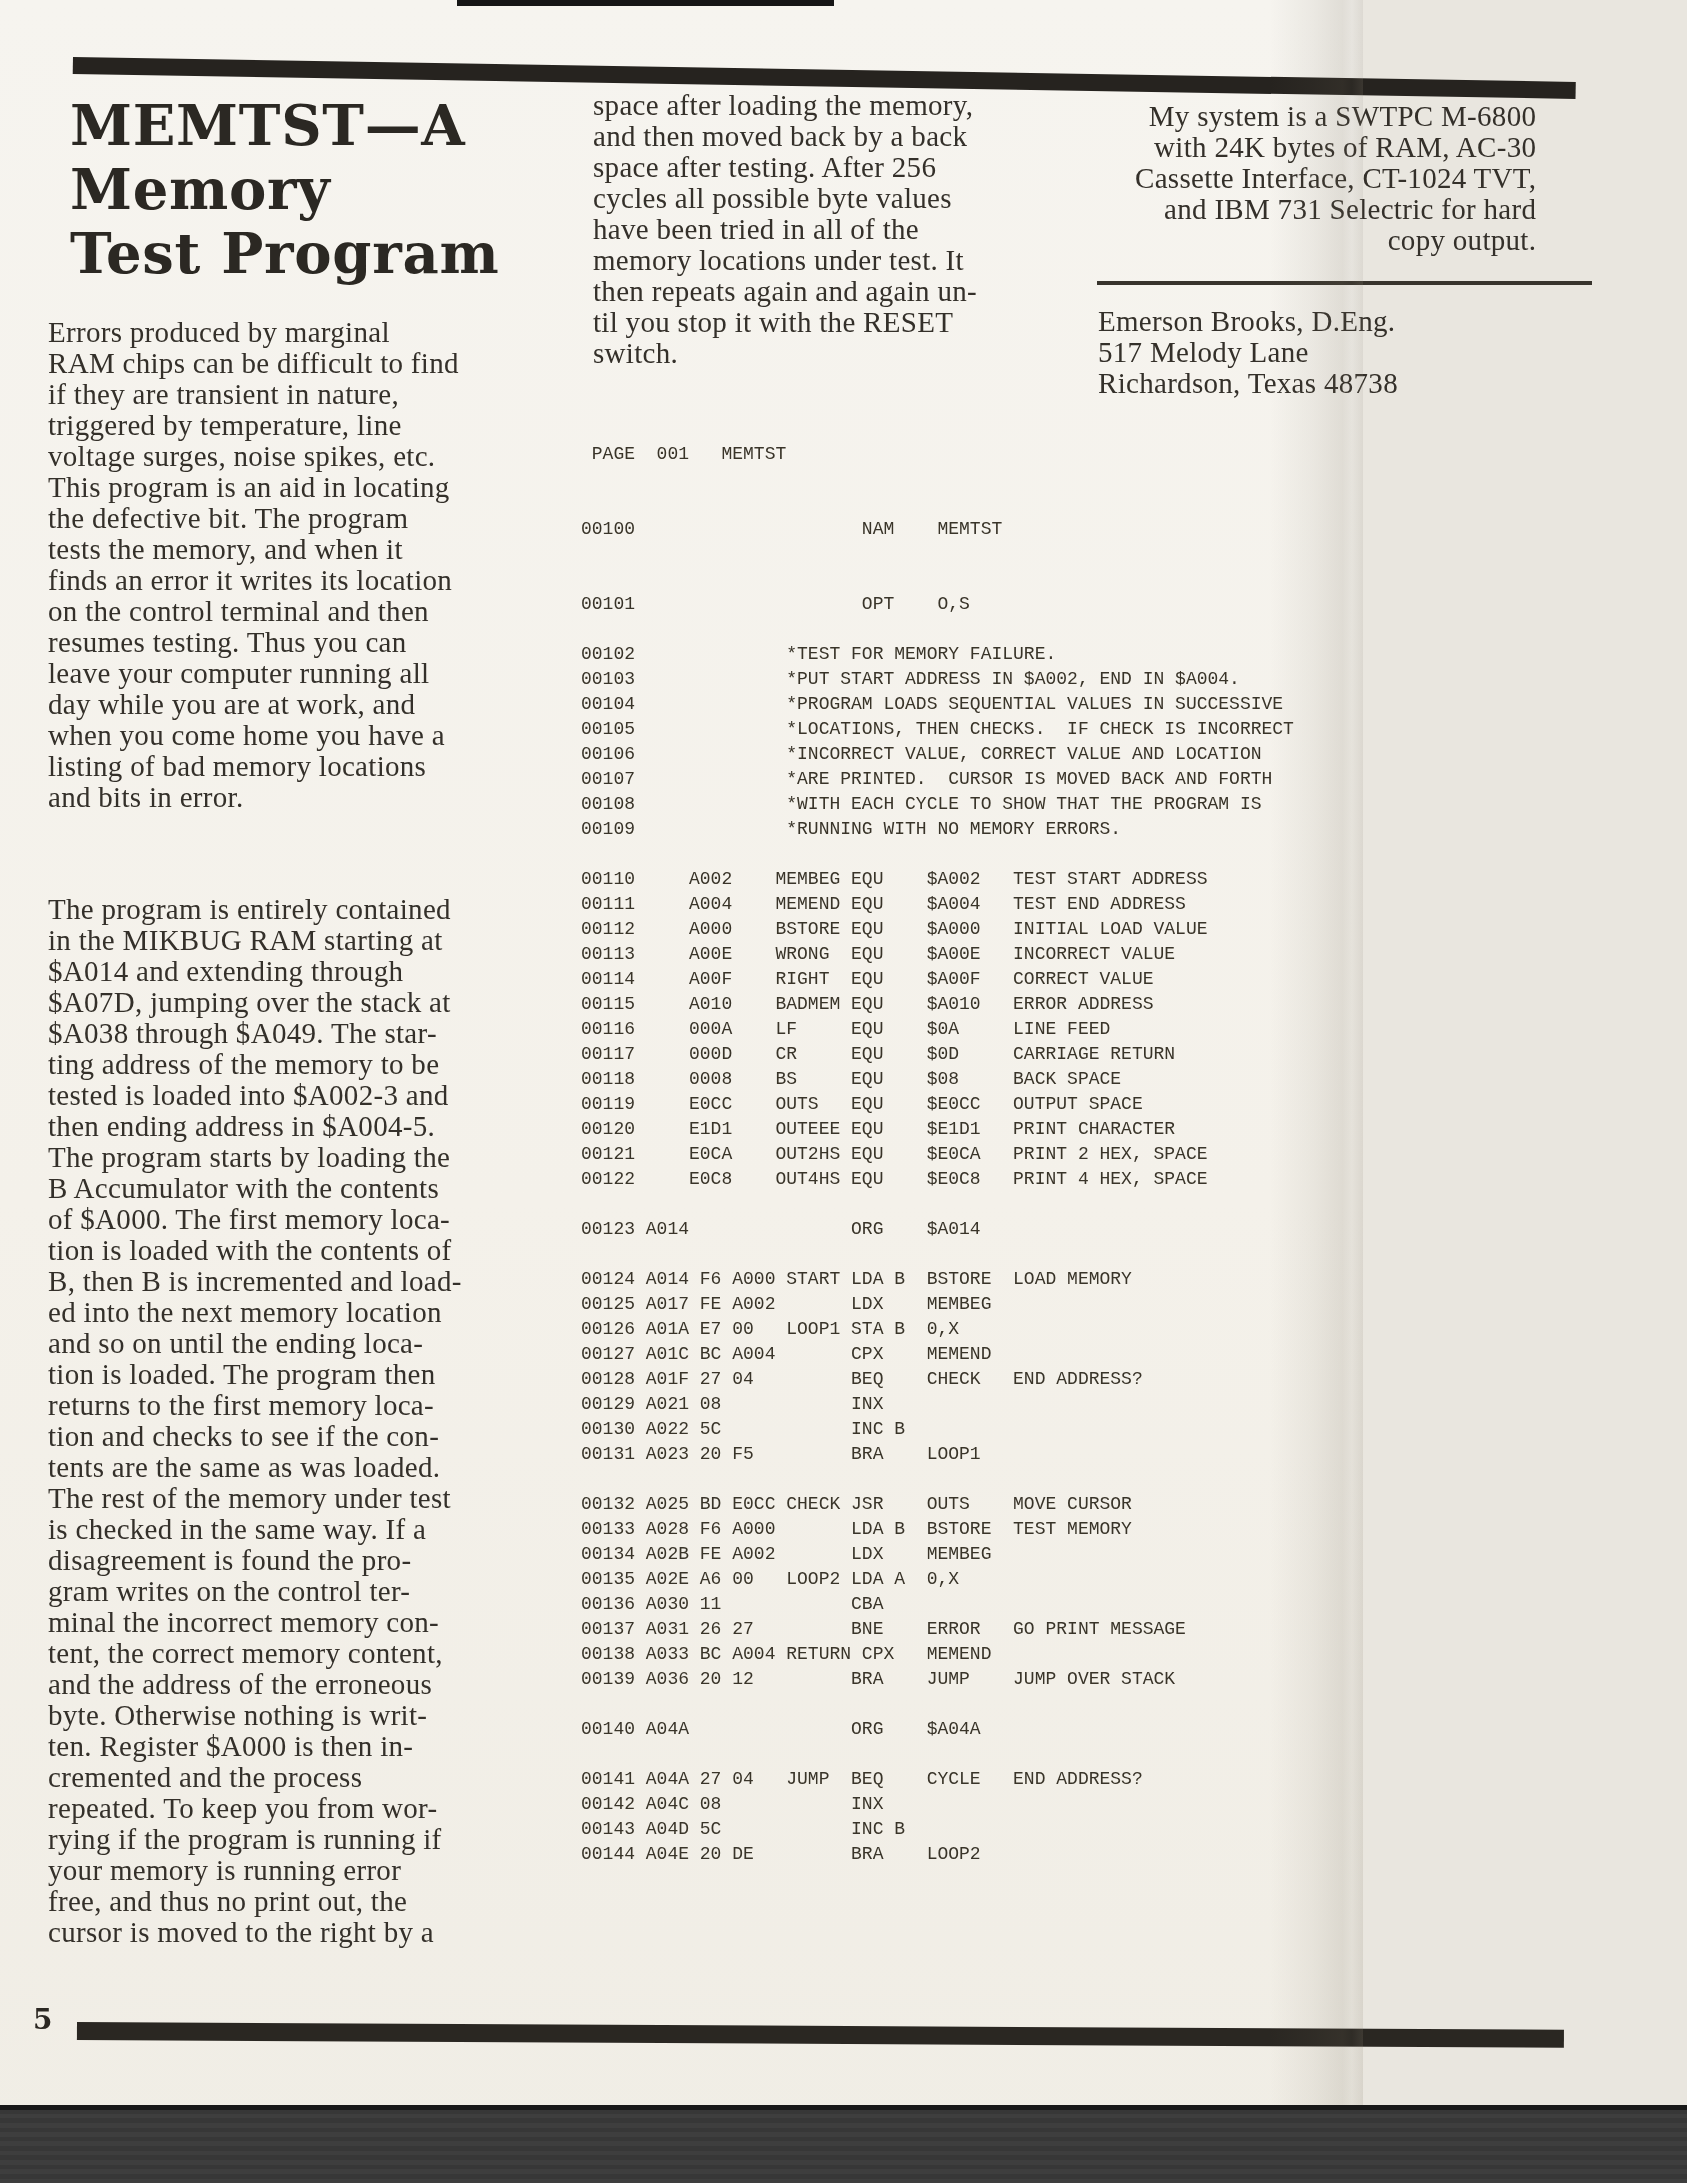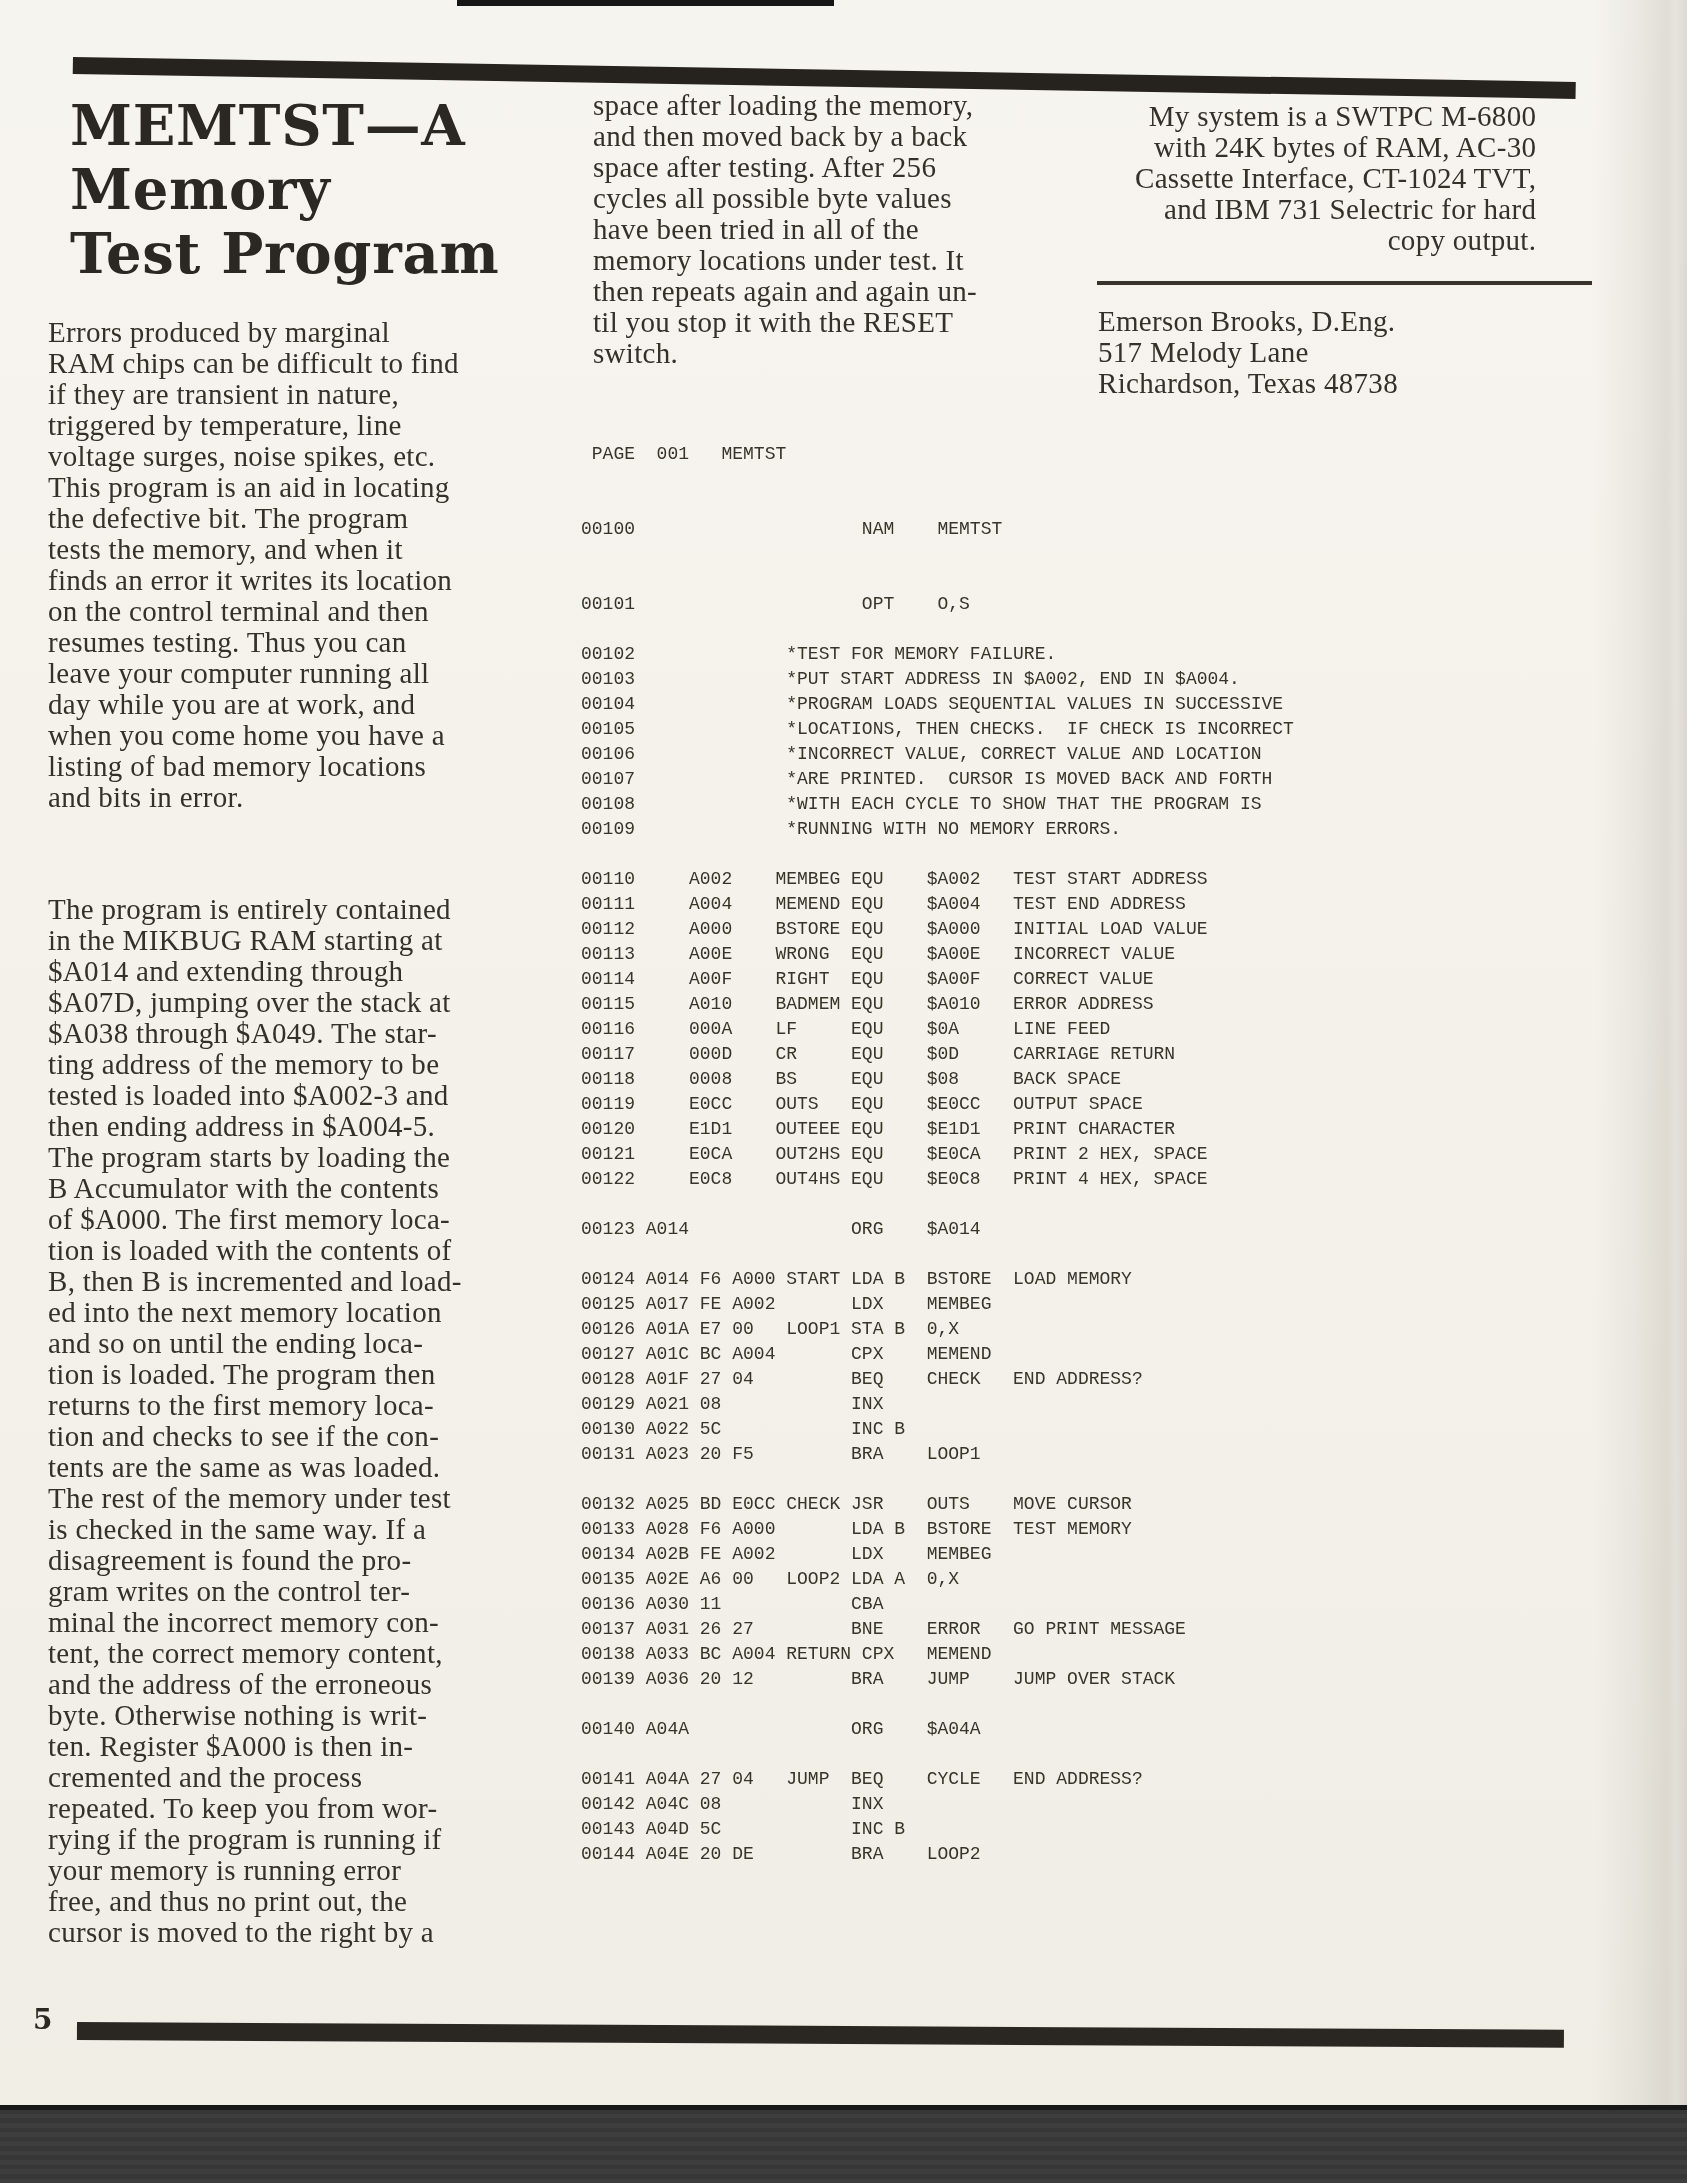--- a/index.html
+++ b/index.html
@@ -4,21 +4,21 @@
 <style>
   html,body{margin:0;padding:0;}
   body{
     width:1687px;height:2183px;
     background:#e9e6df;
     font-family:"Liberation Serif", serif;
     position:relative;
     overflow:hidden;
   }
   .sheet{
-    position:absolute;left:0;top:0;width:1687px;height:2183px;
+    position:absolute;left:0;top:0;width:1363px;height:2183px;
     background:linear-gradient(180deg,#f6f4ef 0%,#f4f1ea 55%,#f0ede5 100%);
   }
   .top-strip{
     position:absolute;left:457px;top:0;width:377px;height:6px;
     background:#161616;
   }
   .title-rule{
     position:absolute;left:73px;top:57px;width:1503px;height:17px;
     background:#26231f;
     transform:rotate(0.95deg);

